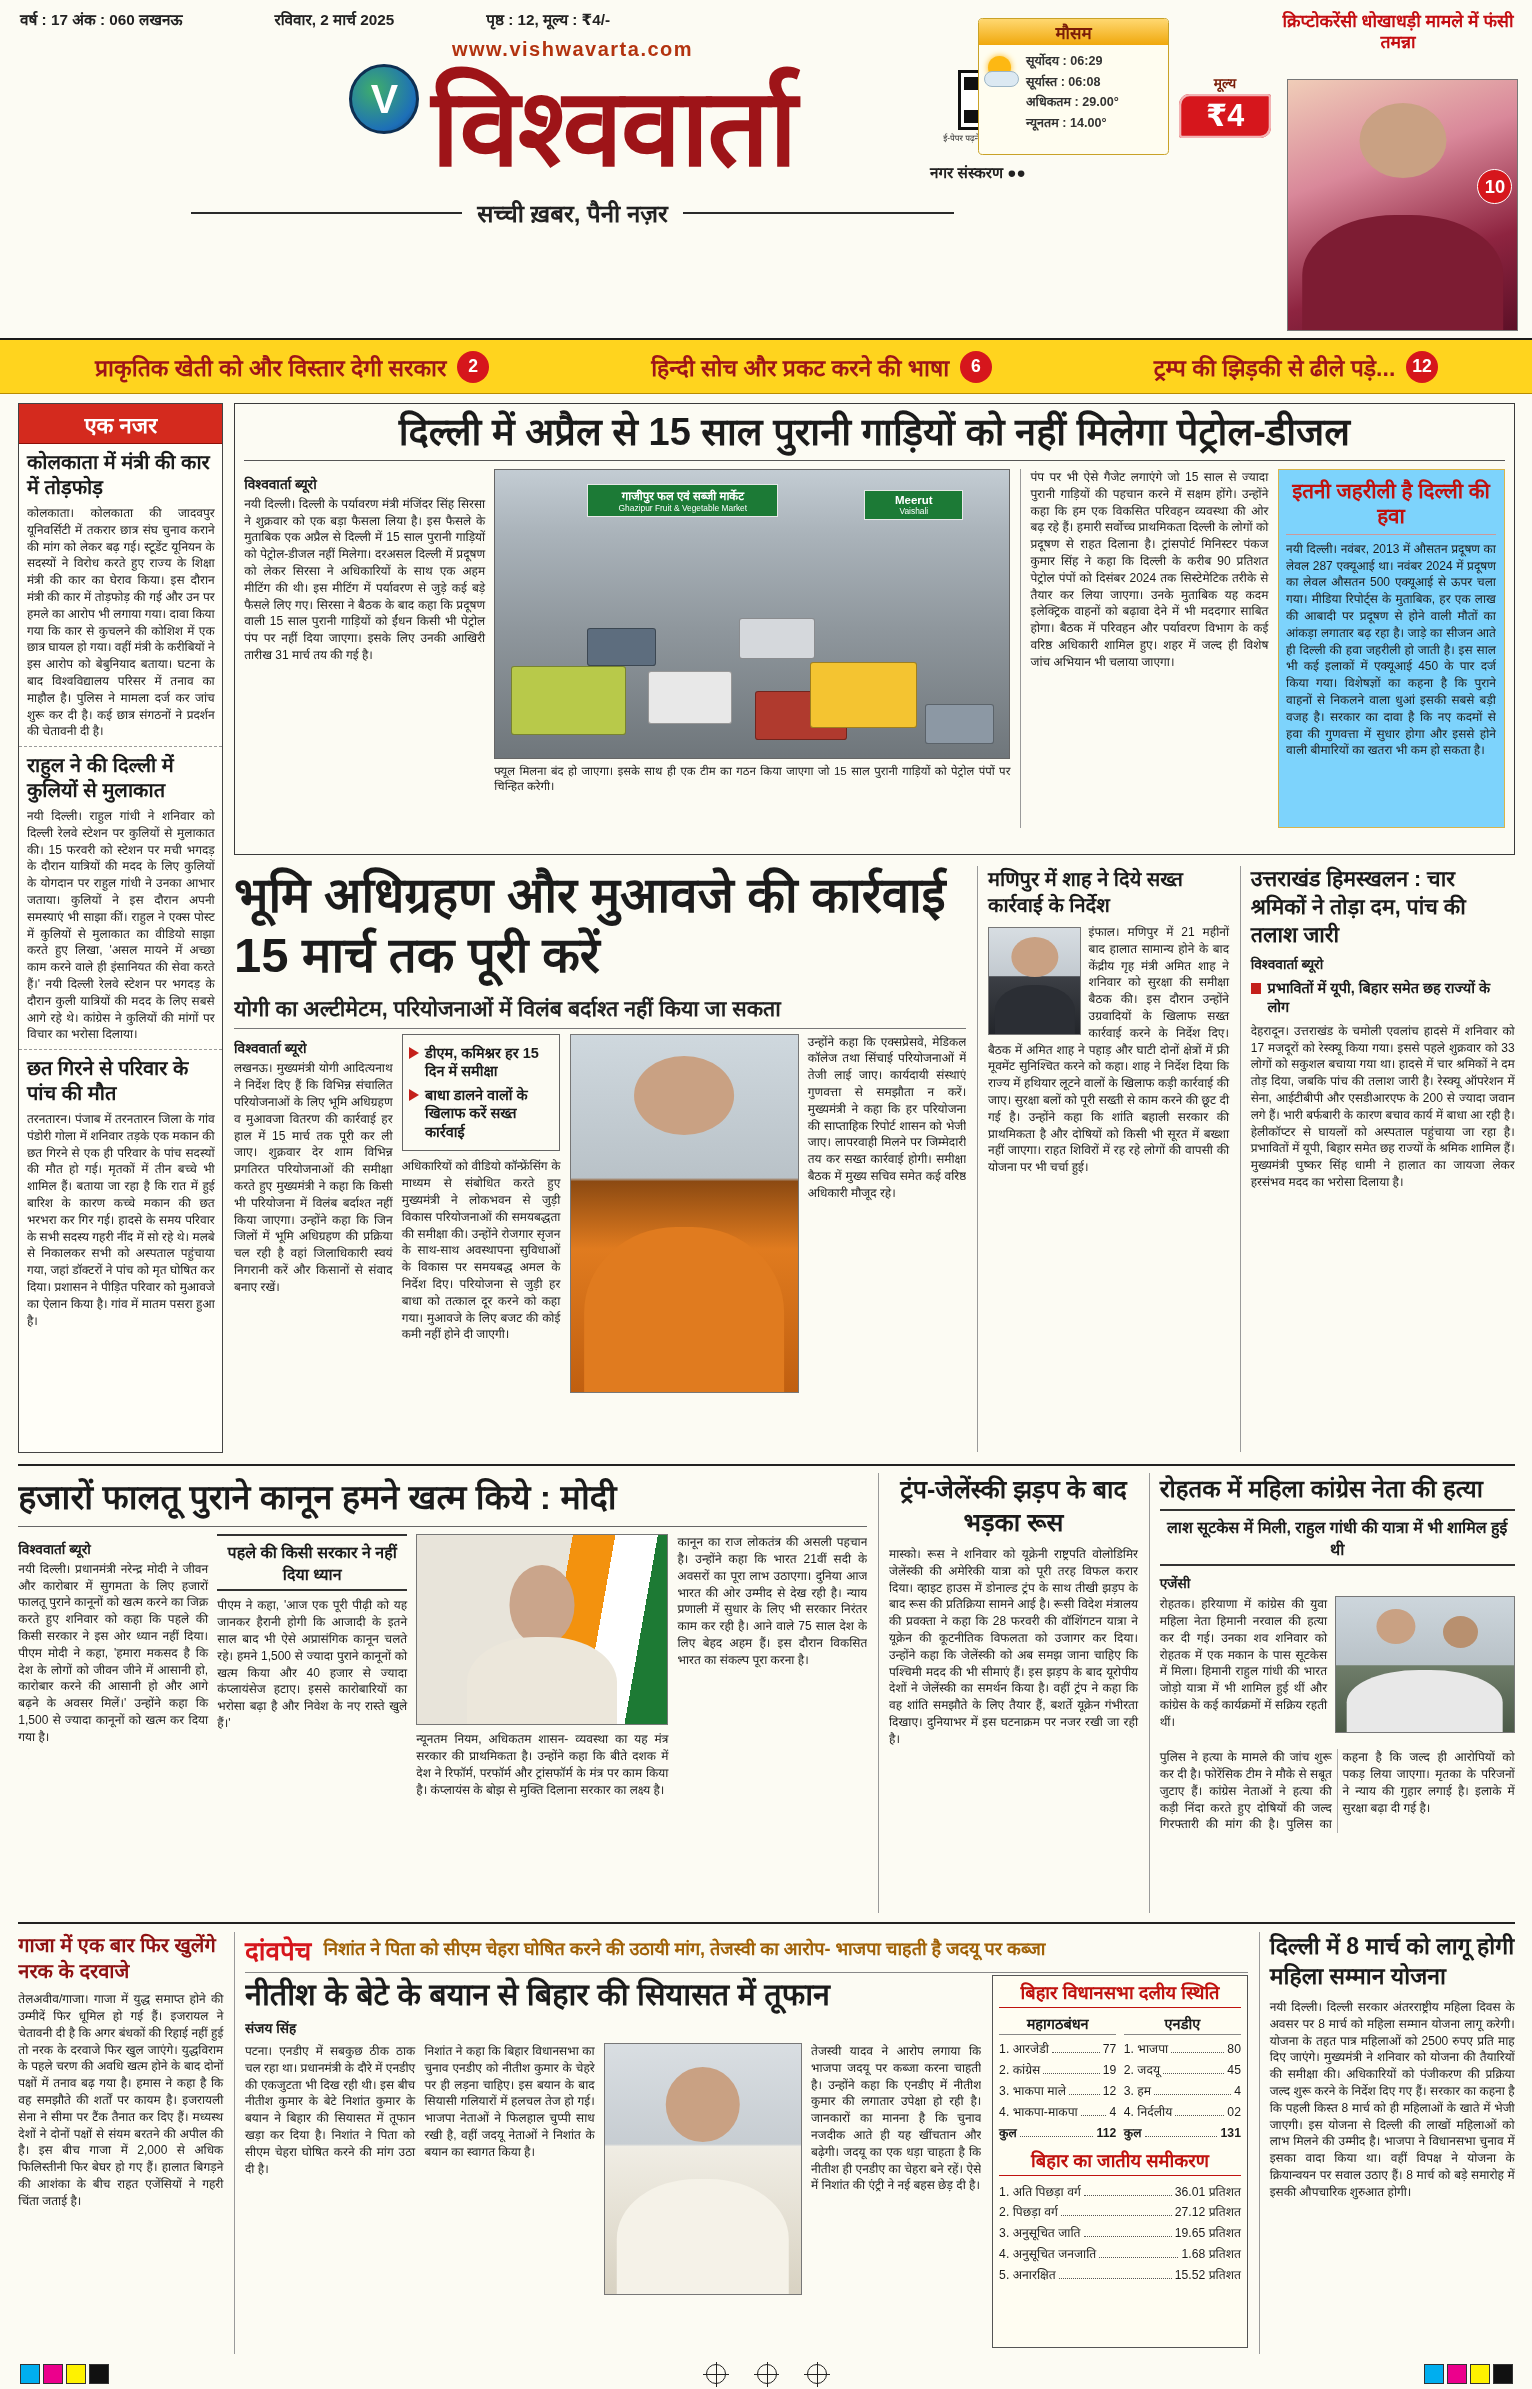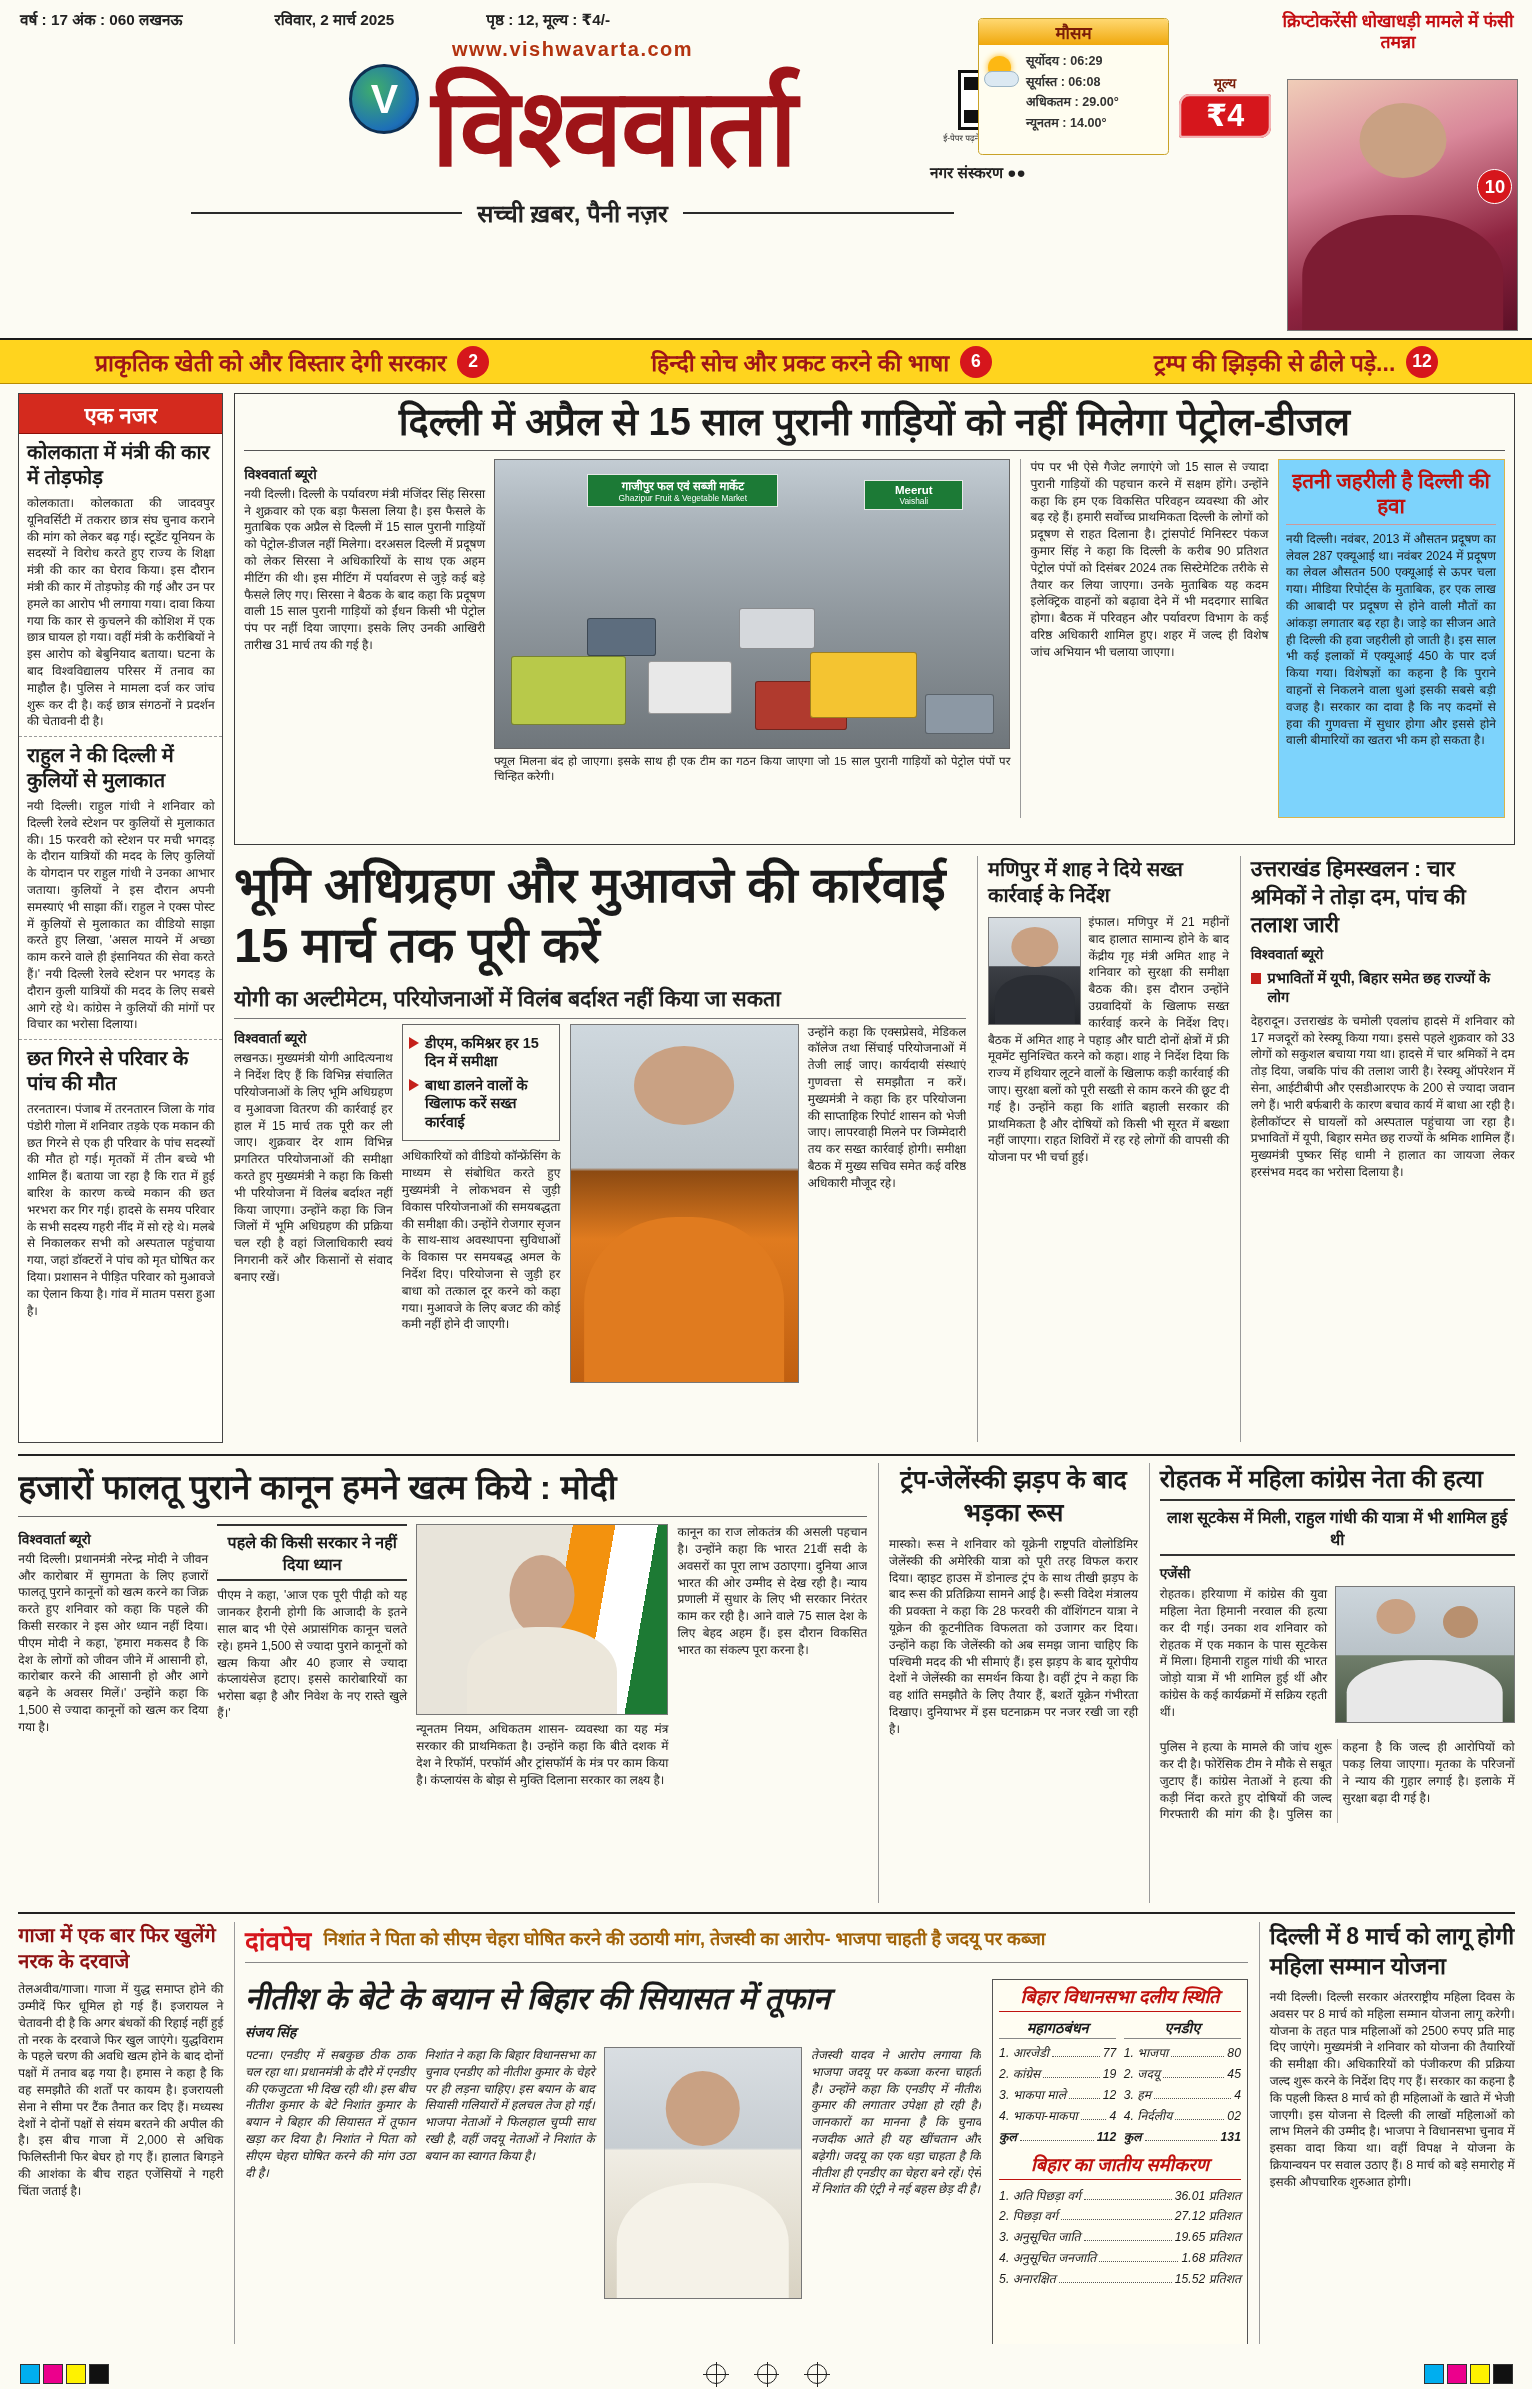--- a/index.html
+++ b/index.html
@@ -37,21 +37,21 @@
   .weather-iconbox { width:47px; position:relative; }
   .sun { position:absolute; left:9.2px; top:10.7px; width:23px; height:23px; border-radius:50%; background:#fdb813; box-shadow:0 0 6.1px #fdb813; }
   .cloud { position:absolute; left:4.6px; top:26px; width:35px; height:15.3px; border-radius:9.2px; background:#dce9f2; border:0.8px solid #9db6c6; }
   .weather-rows { flex:1; padding:4.6px 6.1px 0 0; }
   .weather-row { font-size:12.6px; font-weight:bold; color:#333; padding:1.9px 0; text-align:left; }
   .crypto { position:absolute; left:1279px; top:10.7px; width:238px; text-align:center; color:#c40e12; font-weight:800; font-size:17.6px; line-height:1.2; }
   .tamanna-photo { position:absolute; left:1287px; top:79px; width:231px; height:252px; background:linear-gradient(160deg,#f0cdb8 0%,#d9889a 35%,#8e2440 70%,#5d1027 100%); border:0.8px solid #888; }
   .page-badge-10 { position:absolute; right:4.6px; top:89px; width:35px; height:35px; border-radius:50%; background:#d6161c; color:#fff; font-size:18.3px; font-weight:800; display:flex; align-items:center; justify-content:center; border:1.5px solid #fff; }
 
   
-  .strip { height:44px; background:#ffd41e; display:flex; align-items:center; justify-content:space-around; border-bottom:1.5px solid #b98c00; padding:0 14px; }
+  .strip { height:54px; background:#ffd41e; display:flex; align-items:center; justify-content:space-around; border-bottom:1.5px solid #b98c00; padding:0 14px; }
   .strip-item { display:flex; align-items:center; gap:10.7px; }
   .strip-text { font-size:23px; font-weight:800; color:#9e1418; }
   .strip-badge { width:32px; height:32px; border-radius:50%; background:#d6161c; color:#fff; font-size:17.6px; font-weight:800; display:flex; align-items:center; justify-content:center; }
 
   
   .content { padding:9.2px 18.3px 0; }
   .byline { font-weight:bold; font-size:13.7px; margin:4.6px 0 3.1px; }
   .bodytxt { font-size:12px; line-height:1.4; text-align:justify; color:#1d1d1d; }
   .boxed { border:1.5px solid #3a3a3a; }
   .colrule { border-left:0.8px solid #9a9a9a; padding-left:10px; }
@@ -116,21 +116,21 @@
   .rohtak-photo .head-sil { width:22%; height:26%; left:34%; }
   .rohtak-photo .head2 { position:absolute; left:60%; top:14%; width:20%; height:24%; border-radius:50%; background:#b8906f; }
   .rohtak-body2 { column-count:2; column-gap:10.7px; column-rule:0.8px solid #aaa; margin-top:16px; }
 
   
   .row4 { display:grid; grid-template-columns:205px 1fr 256px; gap:10.7px; height:432px; margin-top:9.2px; overflow:hidden; border-top:2.3px solid #222; padding-top:7.6px; }
   .gaza-head { font-size:20px; color:#8f1212; }
   .davpech-row { display:flex; align-items:center; gap:12.2px; border-bottom:1.5px solid #888; padding-bottom:4.6px; }
   .davpech-label { color:#d6161c; font-size:26px; font-weight:800; white-space:nowrap; }
   .davpech-kicker { font-size:18px; font-weight:800; color:#a16207; line-height:1.2; }
-  .bihar-mid { display:grid; grid-template-columns:1fr 256px; gap:10.7px; margin-top:16px; height:373px; overflow:hidden;font-style:italic; }
+  .bihar-mid { display:grid; grid-template-columns:1fr 256px; gap:10.7px; margin-top:2px; height:373px; overflow:hidden; }
   .bihar-headline { font-size:30.5px; font-weight:800; line-height:1.25; }
   .bihar-grid { display:grid; grid-template-columns:1fr 1fr 198px 1fr; gap:9.2px; margin-top:6.1px; height:290px; overflow:hidden; }
   .nishant-photo { width:198px; height:252px; background:linear-gradient(#d9dee2 0%,#c7cdd2 40%,#f0ede4 41%,#d8d2c2 100%); }
   .bihar-table { border:1.5px solid #555; padding:6.1px; background:#fffdf2; overflow:hidden; }
   .table-title { color:#c0120e; font-size:18.3px; font-weight:800; text-align:center; border-bottom:1.5px solid #c0120e; padding-bottom:3.1px; margin-bottom:4.6px; line-height:1.2; }
   .tcols { display:grid; grid-template-columns:1fr 1fr; gap:7.6px; }
   .tcol-head { font-size:14.5px; font-weight:800; text-align:center; border-bottom:0.8px solid #888; padding-bottom:1.5px; margin-bottom:3.1px; }
   .trow { display:flex; align-items:baseline; font-size:12.2px; padding:1.9px 0; }
   .trow .fill { flex:1; border-bottom:1.5px dotted #555; margin:0 3.1px; }
   .trow.total { font-weight:800; }

